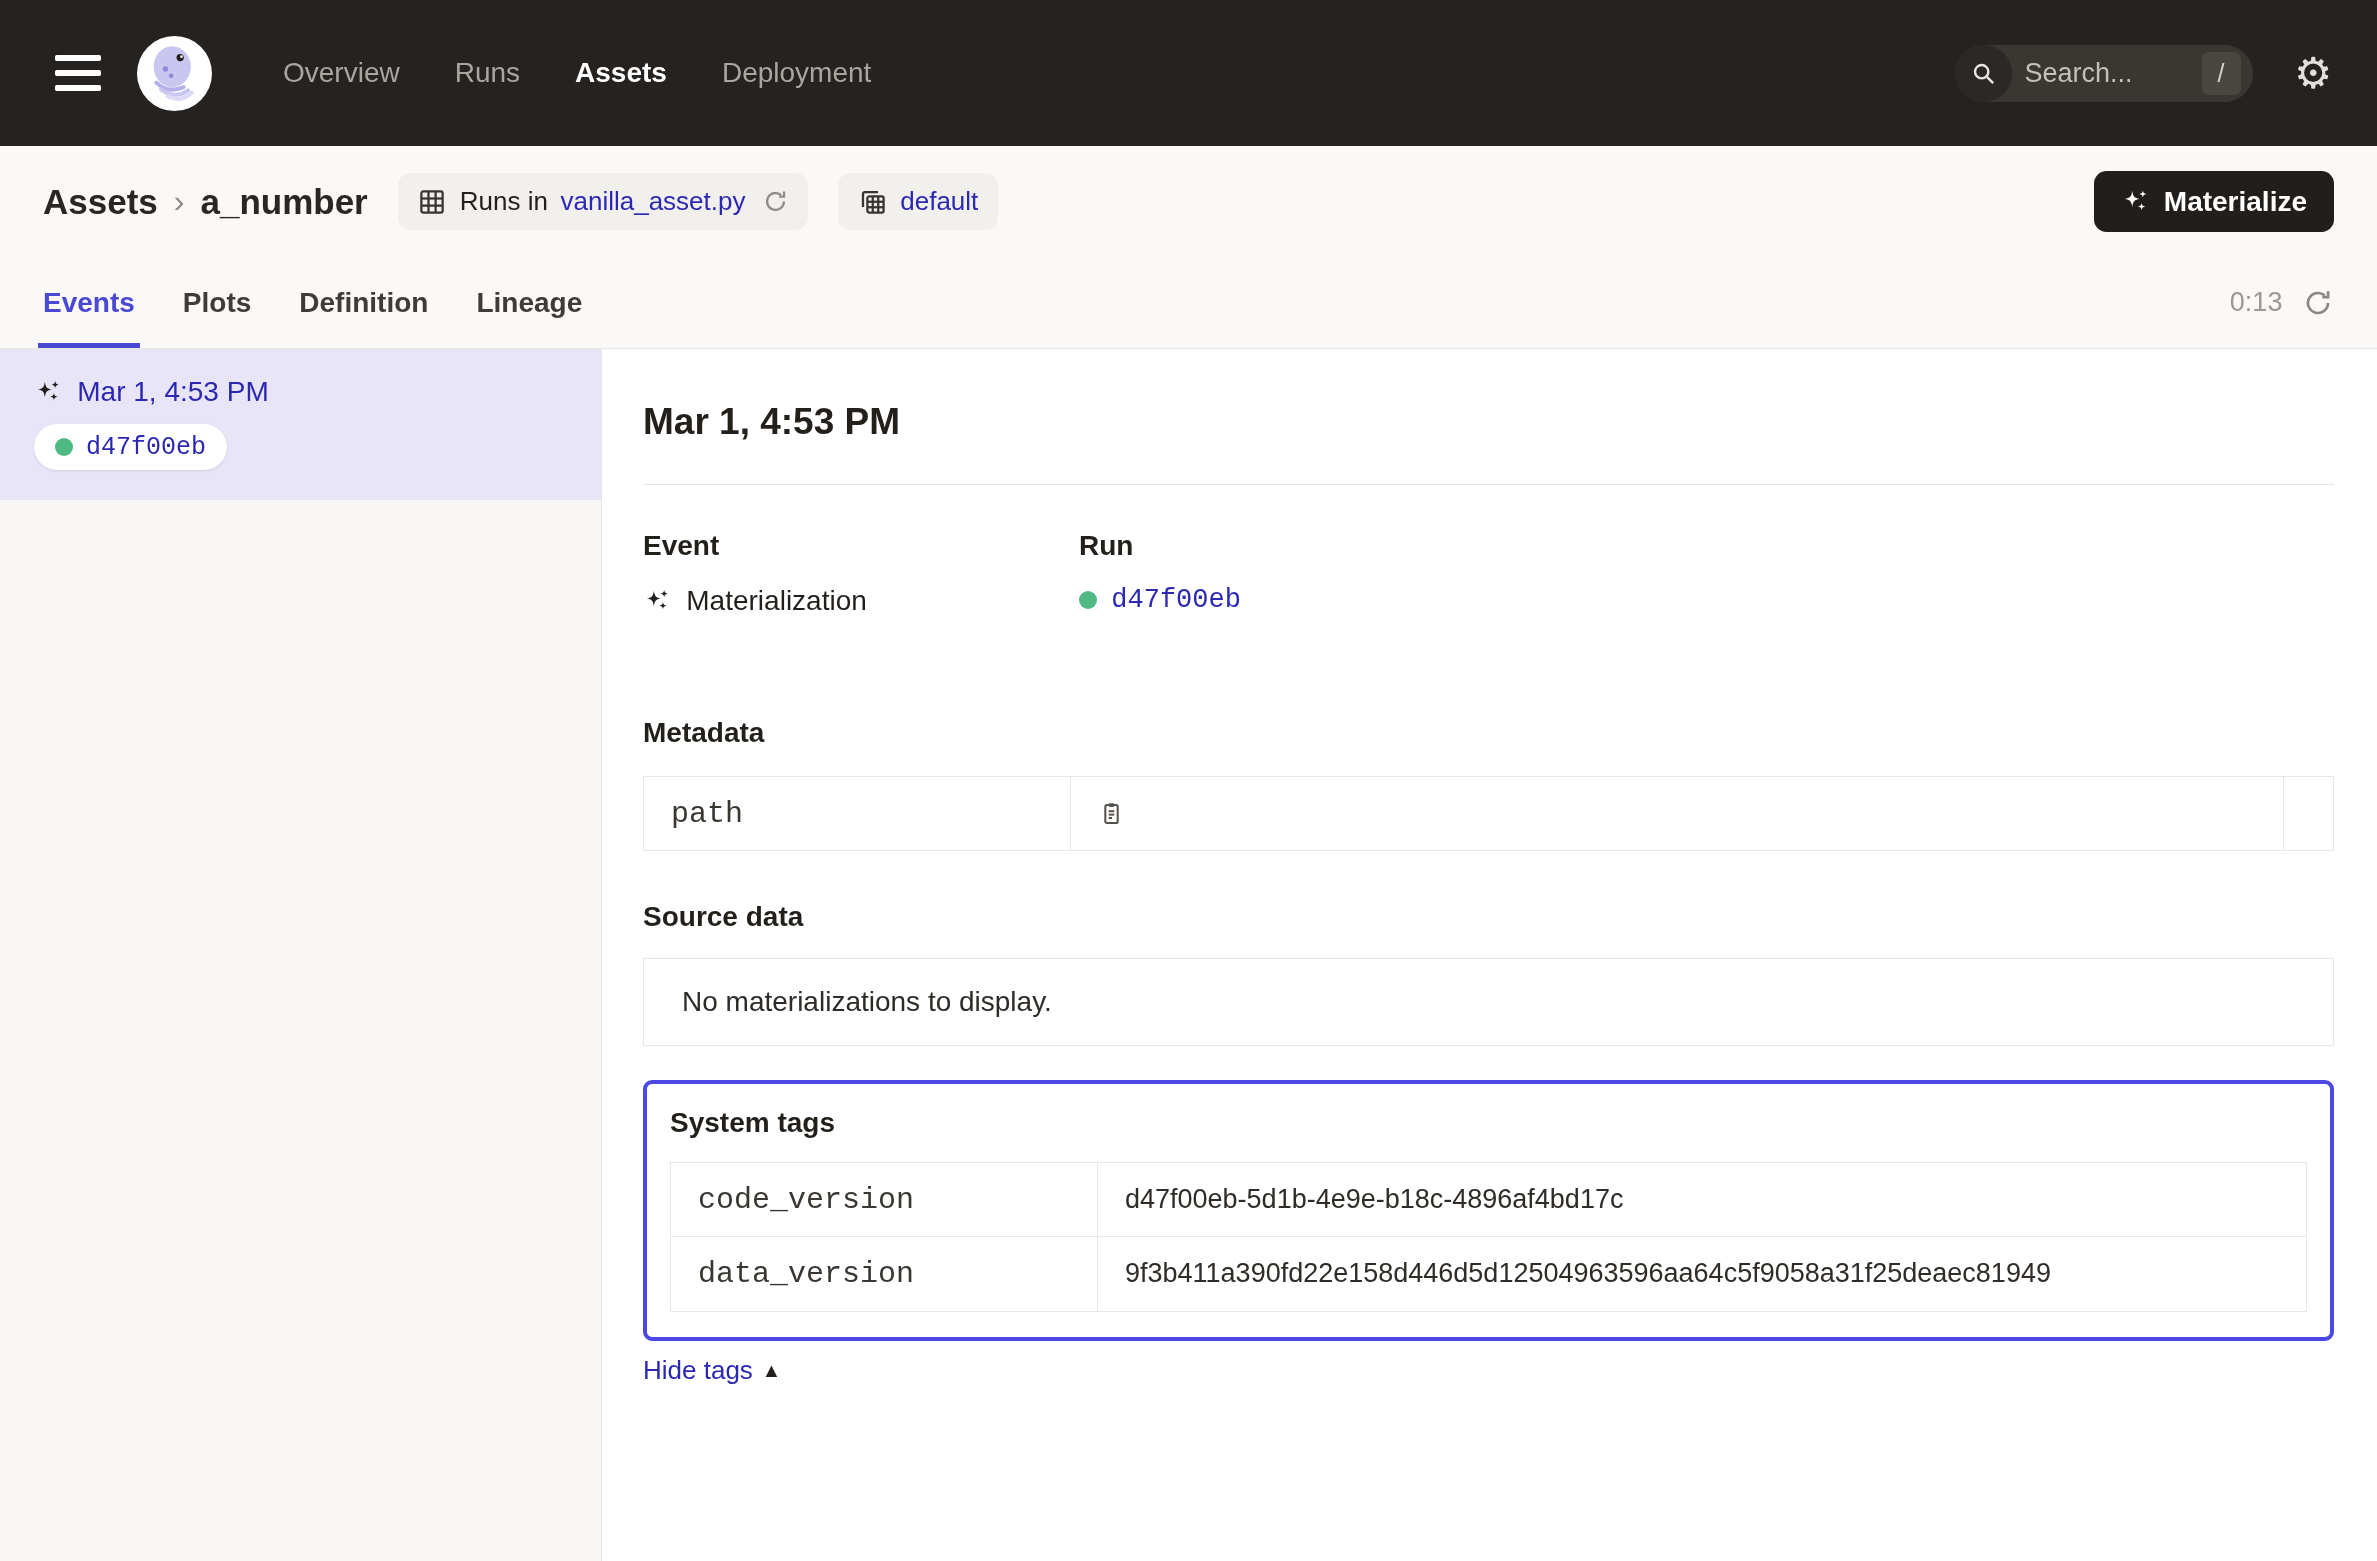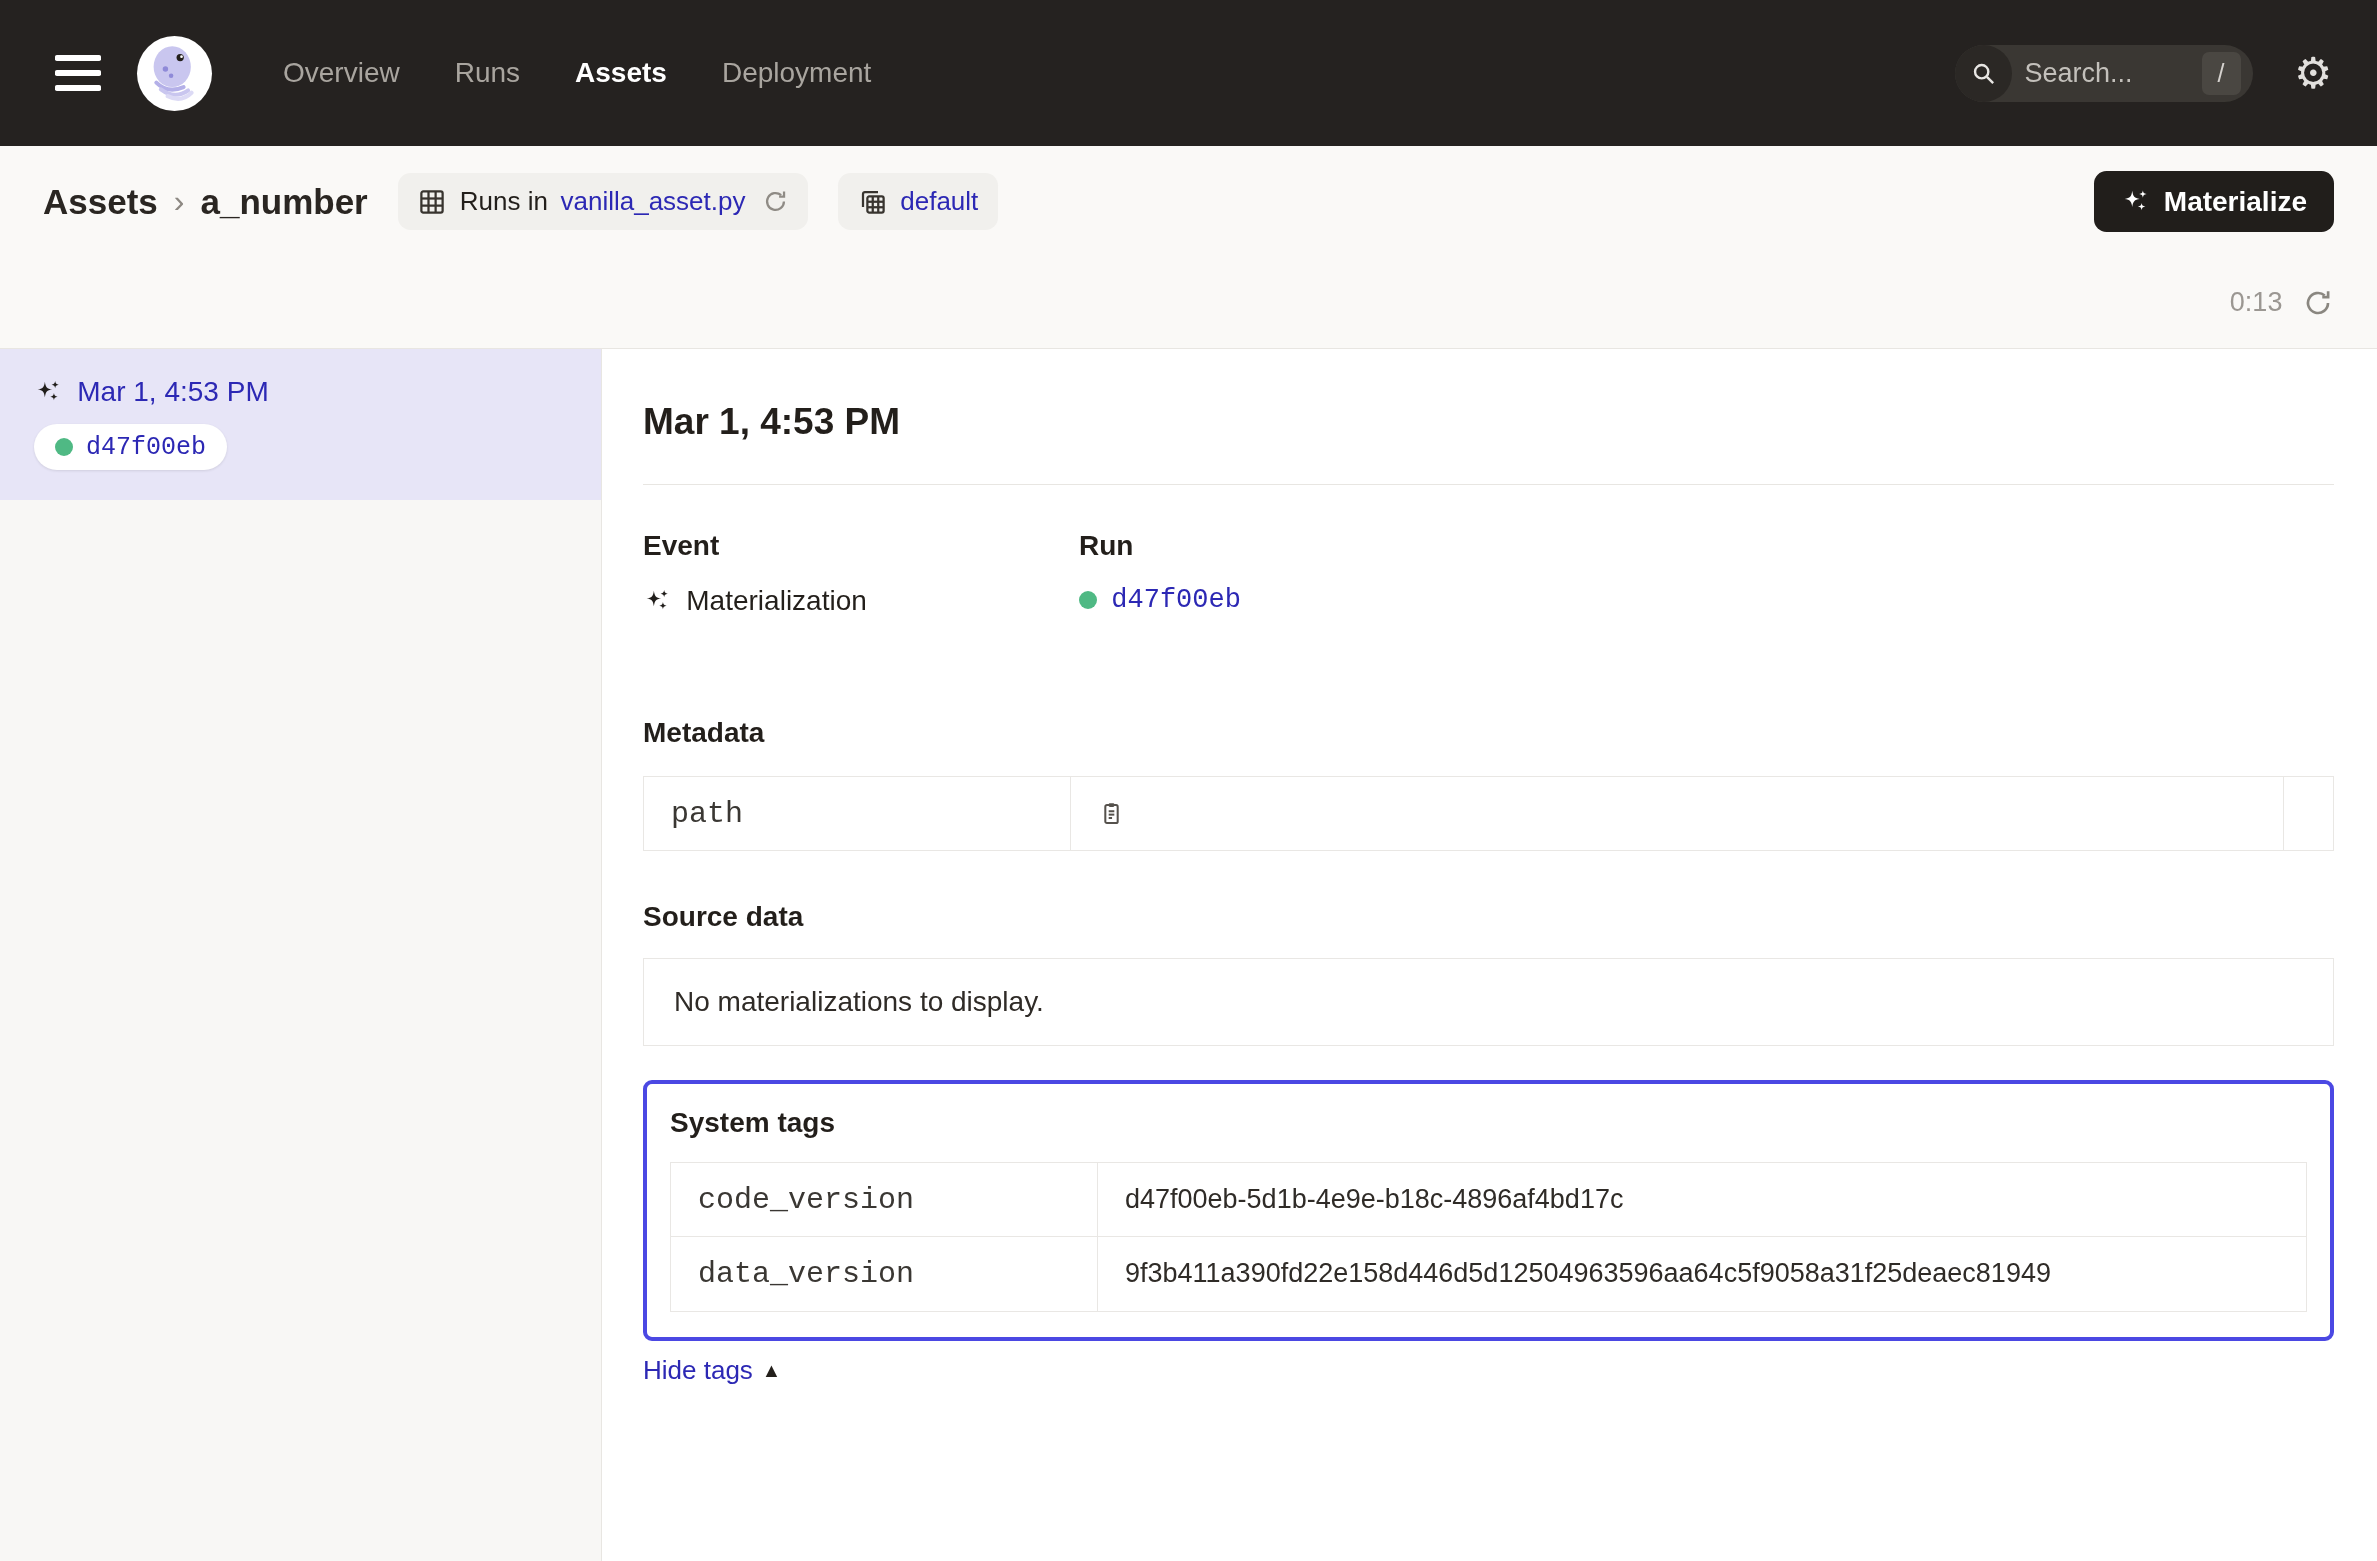--- a/index.html
+++ b/index.html
@@ -72,21 +72,21 @@
   .kv-table { margin-top:27px; border:1.8px solid #e9e7e4; }
   .kv-row { display:flex; border-bottom:1.8px solid #e9e7e4; background:#ffffff; }
   .kv-row:last-child { border-bottom:none; }
   .kv-key { width:427px; flex:none; border-right:1.8px solid #e9e7e4; padding:19.6px 27px; font-size:30px; color:#3a3733; display:flex; align-items:center; }
   .kv-val { flex:1; padding:19.6px 27px; font-size:27px; color:#2f2b27; display:flex; align-items:center; gap:12.5px; }
   .kv-actions { width:50px; flex:none; border-left:1.8px solid #e9e7e4; }
   .path-link { font-size:26px; color:#2f2b27; text-decoration:underline; cursor:pointer; }
   .copy-icon { color:#55514c; display:flex; cursor:pointer; }
 
   .source-section { margin-top:50px; }
-  .empty-box { margin-top:25px; border:1.8px solid #e9e7e4; padding:27px 30px; font-size:28px; color:#2f2b27; }
+  .empty-box { margin-top:25px; border:1.8px solid #e9e7e4; padding:27px 38px; font-size:28px; color:#2f2b27; }
 
   .tags-box { margin-top:34px; border:4.5px solid #4b48e3; border-radius:9px; padding:23px 23px 25px 23px; }
   .tags-box .kv-table { margin-top:23px; }
   .hide-link { margin-top:14.3px; font-size:26px; color:#2c28b4; cursor:pointer; display:inline-flex; align-items:center; gap:9px; }
   .hide-caret { color:#231f1b; font-size:19.6px; }
 </style>
 </head>
 <body>
 
 <div class="topnav">
@@ -180,20 +180,26 @@
         <path d="M9 3 C9.7 7.8 10.7 8.8 15 9.5 C10.7 10.2 9.7 11.2 9 16 C8.3 11.2 7.3 10.2 3 9.5 C7.3 8.8 8.3 7.8 9 3 Z"></path>
         <path d="M17.5 2.5 C17.8 4.6 18.3 5.1 20.5 5.5 C18.3 5.9 17.8 6.4 17.5 8.5 C17.2 6.4 16.7 5.9 14.5 5.5 C16.7 5.1 17.2 4.6 17.5 2.5 Z"></path>
         <path d="M16.5 12.5 C16.8 14.6 17.3 15.1 19.5 15.5 C17.3 15.9 16.8 16.4 16.5 18.5 C16.2 16.4 15.7 15.9 13.5 15.5 C15.7 15.1 16.2 14.6 16.5 12.5 Z"></path>
       </svg>
     </span>
     <span>Materialize</span>
   </button>
 </div>
 
 <div class="tabrow">
+  <div class="tabs">
+    <span class="tab active">Events</span>
+    <span class="tab">Plots</span>
+    <span class="tab">Definition</span>
+    <span class="tab">Lineage</span>
+  </div>
   <span class="tab-spacer"></span>
   <span class="timer">0:13</span>
   <span class="timer-refresh">
     <svg width="32" height="32" viewBox="0 0 24 24" fill="none" stroke="currentColor" stroke-width="2">
       <path d="M19.5 12 A7.5 7.5 0 1 1 17 6.4"></path>
         <polyline points="19.6,3.2 19.6,7.6 15.2,7.6" fill="none"></polyline>
     </svg>
   </span>
 </div>
 

